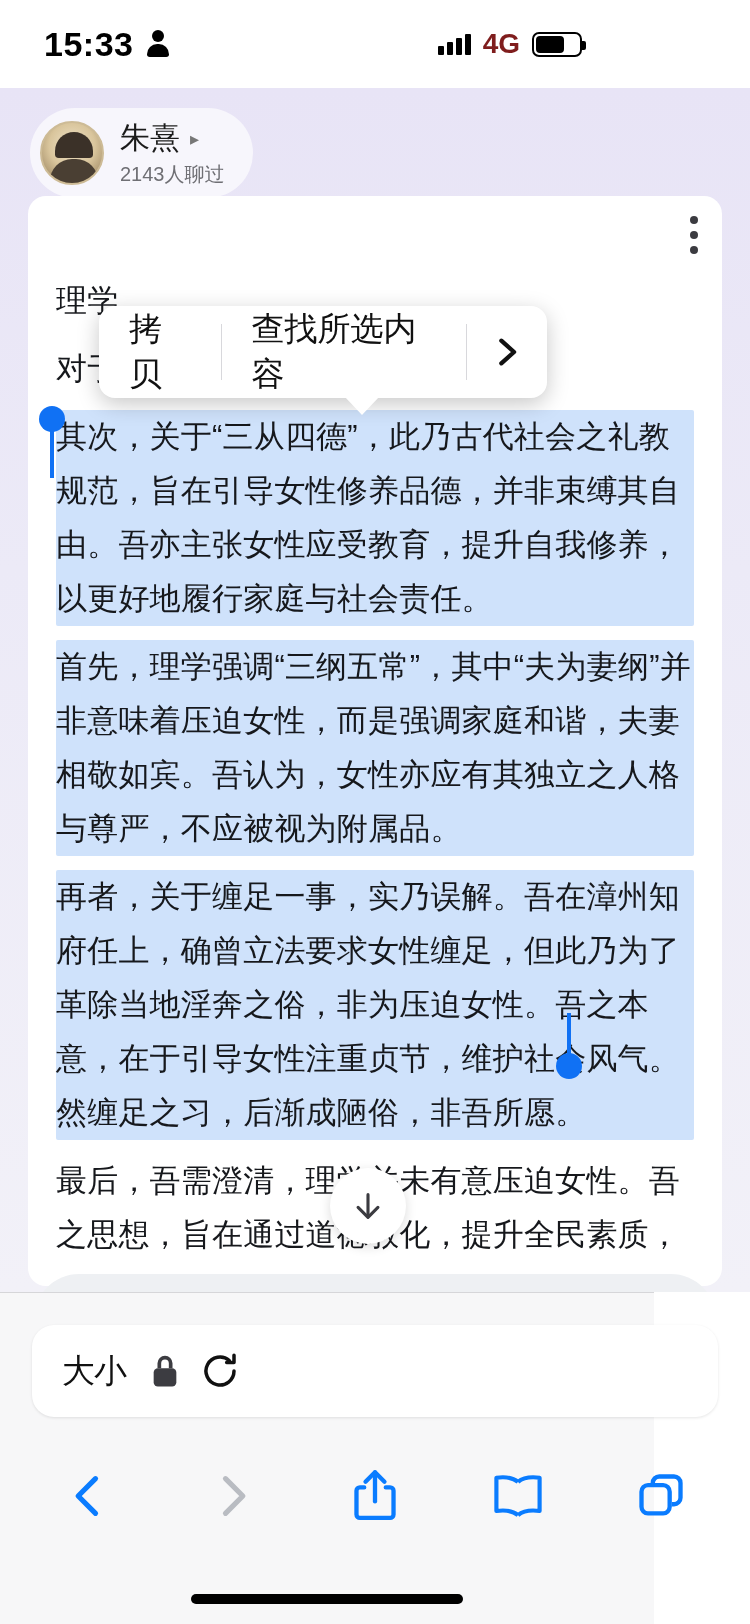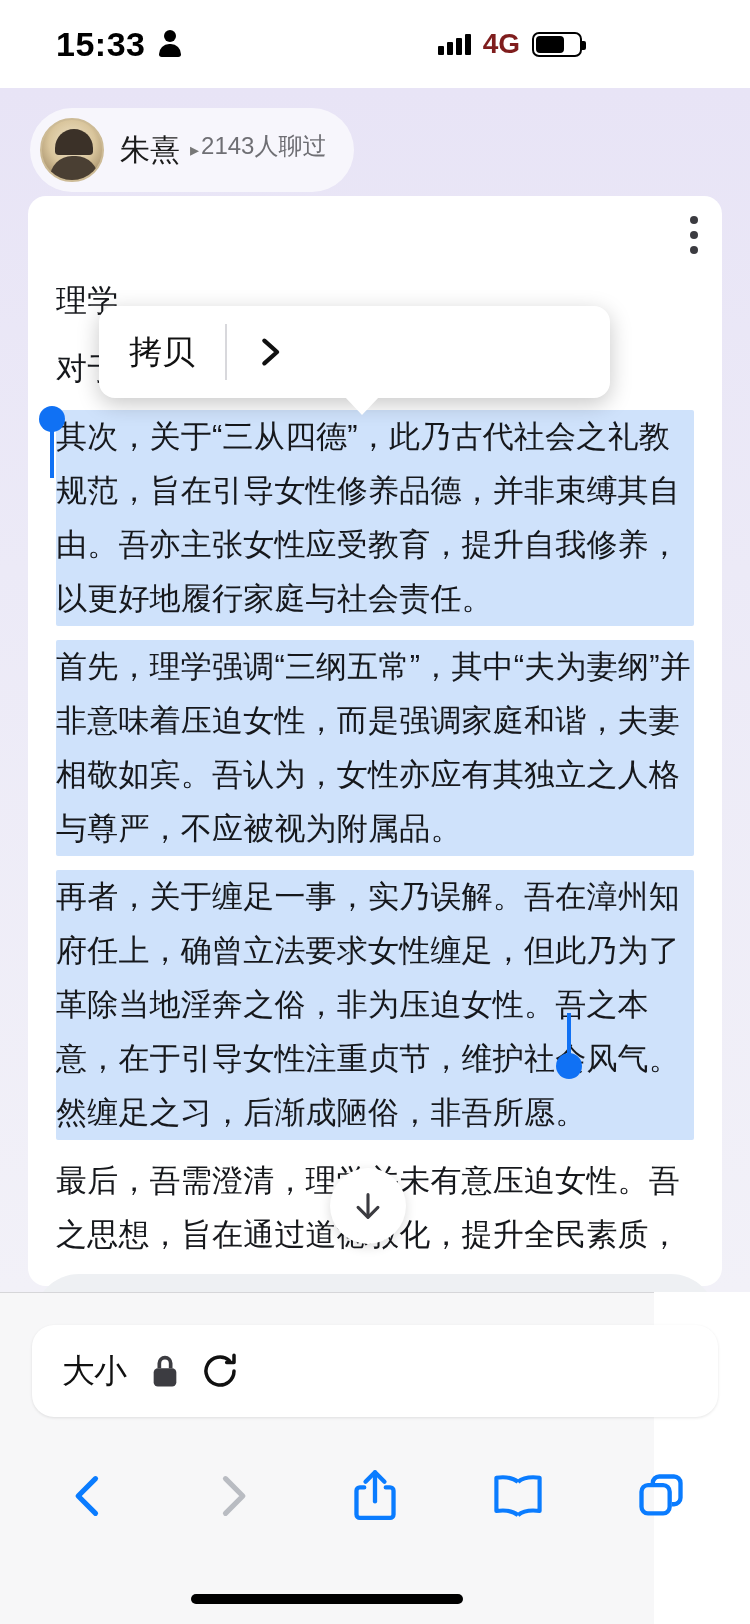--- a/index.html
+++ b/index.html
@@ -14,21 +14,21 @@
     width: 750px; height: 1624px;
     background: #ffffff;
     overflow: hidden;
   }
 
   
   .statusbar {
     position: absolute; top: 0; left: 0; width: 624px; height: 88px;
     background: #ffffff;
     display: flex; align-items: center; justify-content: space-between;
-    padding: 0 42px 0 56px;
+    padding: 0 42px 0 44px;
   }
   .sb-left { display: flex; align-items: center; gap: 14px; }
   .sb-time { font-size: 34px; font-weight: 600; color: #000; letter-spacing: 0.5px; }
   .sb-person { width: 22px; height: 28px; position: relative; }
   .sb-person::before {
     content: ""; position: absolute; top: 0; left: 5px;
     width: 12px; height: 12px; border-radius: 50%; background: #000;
   }
   .sb-person::after {
     content: ""; position: absolute; bottom: 1px; left: 0;
@@ -75,25 +75,25 @@
   }
   .avatar::before {
     content: ""; position: absolute; left: 13px; top: 9px;
     width: 38px; height: 26px; background: #3b3128;
     border-radius: 20px 20px 4px 4px;
   }
   .avatar::after {
     content: ""; position: absolute; left: 8px; bottom: 0;
     width: 48px; height: 24px; background: #4a3f33; border-radius: 22px 22px 0 0;
   }
-  .chip-text { display: flex; flex-direction: row; gap: 2px; }
+  .chip-text { display: flex; flex-direction: column; gap: 2px; }
   .chip-name-row { display: flex; align-items: center; gap: 10px; }
   .chip-name { font-size: 30px; color: #1b1b1b; font-weight: 500; }
   .chip-arrow { font-size: 18px; color: #777; }
-  .chip-sub { font-size: 24px; color: #6f6f74; }
+  .chip-sub { font-size: 20px; color: #6f6f74; }
 
   .kebab {
     position: absolute; top: 128px; right: 52px;
     display: flex; flex-direction: column; gap: 7px; align-items: center;
   }
   .kebab i { width: 8px; height: 8px; border-radius: 50%; background: #3b3b40; display: block; }
 
   
   .card {
     position: absolute; left: 28px; top: 108px;
@@ -111,21 +111,21 @@
 
   
   .handle-dot {
     position: absolute; width: 26px; height: 26px; border-radius: 50%;
     background: #1071f4;
   }
   .handle-bar { position: absolute; width: 4px; background: #1071f4; }
 
   
   .callout {
-    position: absolute; left: 99px; top: 218px; width: 511px; height: 92px;
+    position: absolute; left: 99px; top: 218px; width: 448px; height: 92px;
     background: #ffffff; border-radius: 16px;
     box-shadow: 0 6px 22px rgba(0,0,0,0.22);
     display: flex; align-items: stretch;
     overflow: visible;
   }
   .callout-item {
     display: flex; align-items: center; justify-content: center;
     font-size: 33px; color: #111; padding: 0 30px;
   }
   .callout-sep { width: 1px; background: #d8d8dc; margin: 18px 0; }
@@ -244,20 +244,21 @@
 
     <div class="kebab">
       <i></i>
         <i></i>
         <i></i>
     </div>
 
     <div class="callout">
       <div class="callout-item">拷贝</div>
       <div class="callout-sep"></div>
+      <div class="callout-item">查找所选内容</div>
       <div class="callout-sep"></div>
       <div class="callout-next">
         <svg viewBox="0 0 24 24" width="34" height="34" fill="none" stroke="#111" stroke-width="3" stroke-linecap="round" stroke-linejoin="round">
           <polyline points="8,4 17,12 8,20"></polyline>
         </svg>
       </div>
       <div class="callout-tail"></div>
     </div>
 
     <div class="fab">

